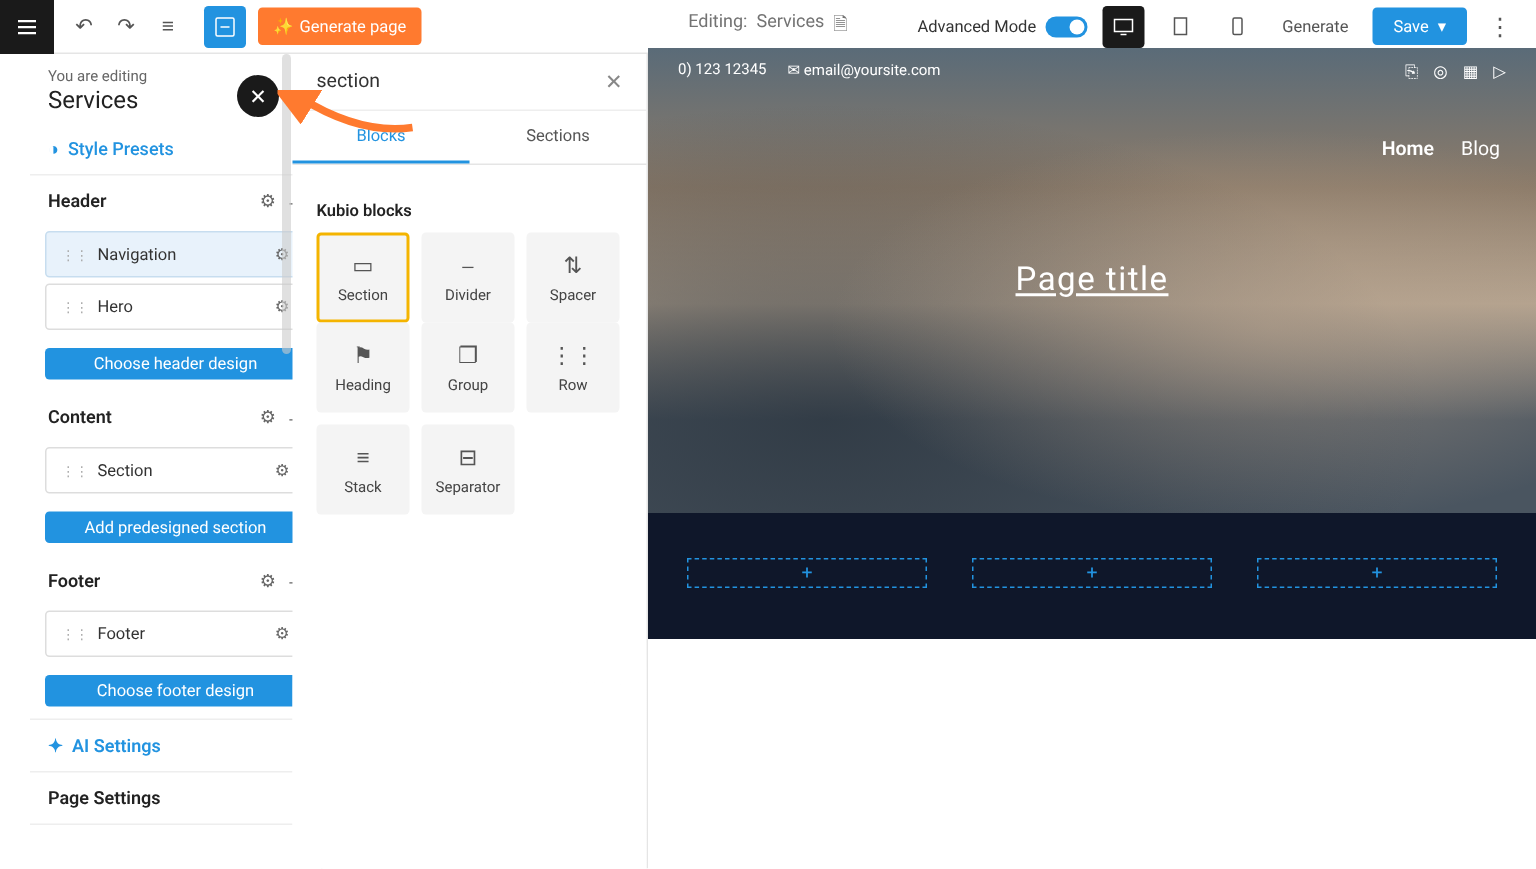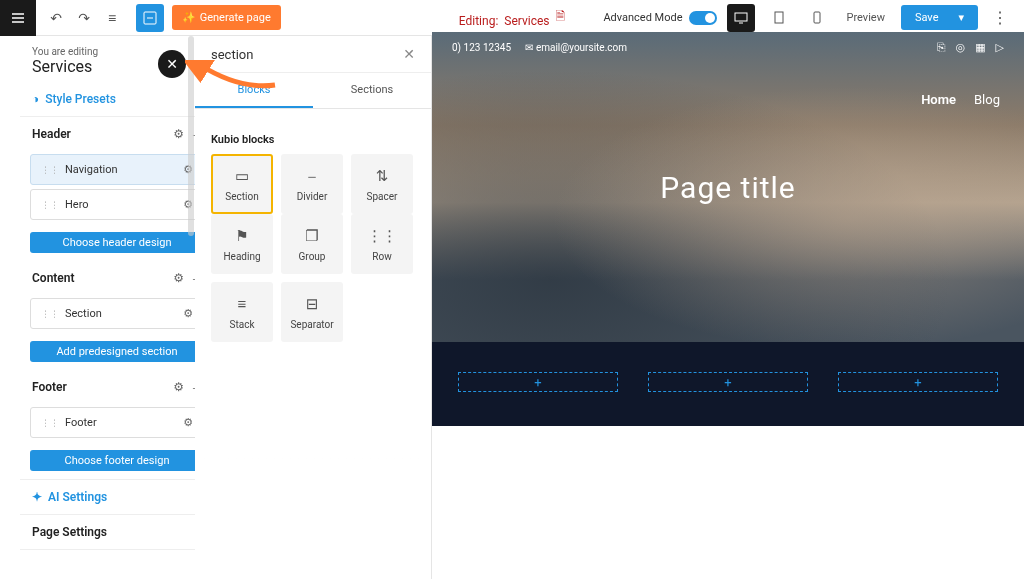--- a/index.html
+++ b/index.html
@@ -5,29 +5,29 @@
 * { box-sizing: border-box; margin: 0; padding: 0; font-family: -apple-system, BlinkMacSystemFont, "Segoe UI", Roboto, Arial, sans-serif; }
 body { width: 1024px; height: 579px; overflow: hidden; background: #fff; position: relative; }
 
 
 .top-bar { height: 36px; display: flex; align-items: center; background: #fff; border-bottom: 1px solid #e5e5e5; position: relative; }
 .hamburger { width: 36px; height: 36px; background: #1a1a1a; display: flex; align-items: center; justify-content: center; color: #fff; cursor: pointer; }
 .history-btns { display: flex; gap: 8px; padding: 0 10px; }
 .history-btn { width: 20px; height: 20px; display: flex; align-items: center; justify-content: center; color: #555; cursor: pointer; font-size: 14px; }
 .tool-icon { width: 28px; height: 28px; background: #2293e0; border-radius: 3px; display: flex; align-items: center; justify-content: center; color: #fff; margin-left: 4px; cursor: pointer; }
 .generate-btn { background: #ff7a2f; color: #fff; border: none; padding: 6px 10px; border-radius: 3px; font-size: 11px; margin-left: 8px; cursor: pointer; display: flex; align-items: center; gap: 4px; }
-.editing-label { position: absolute; left: 50%; transform: translateX(-50%); font-size: 12px; color: #b91c1c; display: flex; align-items: flex-end; gap: 6px; }
+.editing-label { position: absolute; left: 50%; transform: translateX(-50%); font-size: 12px; color: #737373; display: flex; align-items: flex-start; gap: 6px; }
 .top-right { margin-left: auto; display: flex; align-items: center; gap: 10px; padding-right: 12px; }
 .adv-mode { font-size: 11px; color: #333; display: flex; align-items: center; gap: 6px; }
 .toggle { width: 28px; height: 14px; background: #2293e0; border-radius: 8px; position: relative; cursor: pointer; }
 .toggle::after { content: ""; position: absolute; right: 2px; top: 2px; width: 10px; height: 10px; background: #fff; border-radius: 50%; }
 .device-btn { width: 28px; height: 28px; display: flex; align-items: center; justify-content: center; border-radius: 3px; cursor: pointer; color: #555; }
 .device-btn.active { background: #1a1a1a; color: #fff; }
 .preview-btn { font-size: 11px; color: #555; cursor: pointer; padding: 0 6px; }
-.save-btn { background: #2293e0; color: #fff; border: none; padding: 6px 14px; border-radius: 3px; font-size: 11px; cursor: pointer; display: flex; align-items: center; gap: 20px; }
+.save-btn { background: #2293e0; color: #fff; border: none; padding: 6px 14px; border-radius: 3px; font-size: 11px; cursor: pointer; display: flex; align-items: center; gap: 6px; }
 .more-btn { cursor: pointer; color: #555; padding: 0 4px; }
 
 
 .left-sidebar { position: absolute; left: 0; top: 36px; width: 195px; height: 543px; background: #fff; border-right: 1px solid #e5e5e5; overflow-y: auto; margin-left: 20px; }
 .edit-head { padding: 10px 12px 6px; }
 .edit-head .sub { font-size: 10px; color: #666; }
 .edit-head .title { font-size: 16px; font-weight: 400; color: #222; }
 .close-circle { position: absolute; left: 158px; top: 50px; width: 28px; height: 28px; background: #1a1a1a; border-radius: 50%; display: flex; align-items: center; justify-content: center; color: #fff; cursor: pointer; font-size: 14px; z-index: 10; }
 
 .accordion { padding: 10px 12px; border-bottom: 1px solid #eee; display: flex; align-items: center; justify-content: space-between; cursor: pointer; }
@@ -67,21 +67,21 @@
 
 .canvas { position: absolute; left: 432px; top: 32px; width: 592px; height: 394px; background: #0f172a; }
 .hero { height: 310px; background: linear-gradient(180deg,#5a6b78,#8c7b69 30%,#b5a490 55%,#4a5560 80%); position: relative; color: #fff; }
 .hero::before { content: ""; position: absolute; inset: 0; background: radial-gradient(ellipse at 70% 60%, rgba(180,160,140,0.6), transparent 50%), radial-gradient(ellipse at 20% 80%, rgba(40,50,60,0.7), transparent 60%); }
 .hero-top { position: absolute; top: 0; left: 0; right: 0; height: 30px; display: flex; align-items: center; justify-content: space-between; padding: 0 20px; font-size: 10px; color: #fff; }
 .hero-top-left { display: flex; gap: 14px; }
 .hero-top-right { display: flex; gap: 10px; font-size: 11px; }
 .hero-nav { position: absolute; top: 60px; right: 24px; display: flex; gap: 18px; font-size: 13px; }
 .hero-nav span { cursor: pointer; }
 .hero-nav span.active { font-weight: 600; }
-.page-title { position: absolute; top: 50%; left: 50%; transform: translate(-50%,-50%); font-size: 30px; font-weight: 400; letter-spacing: 1px; }
+.page-title { position: absolute; top: 50%; left: 50%; transform: translate(-50%,-50%); font-size: 22px; font-weight: 400; letter-spacing: 1px; text-decoration: underline; }
 .drop-zone { display: flex; gap: 30px; padding: 30px 20px; justify-content: center; }
 .drop-box { width: 160px; height: 20px; border: 1px dashed #2293e0; display: flex; align-items: center; justify-content: center; color: #2293e0; font-size: 13px; cursor: pointer; }
 
 
 .arrow { position: absolute; left: 185px; top: 60px; z-index: 20; pointer-events: none; }
 
 
 .scroll-hint { position: absolute; left: 188px; top: 36px; width: 6px; height: 200px; background: #ccc; border-radius: 3px; opacity: 0.6; }
 </style>
 </head>
@@ -127,21 +127,21 @@
     <div class="device-btn">
       <svg width="10" height="13" viewBox="0 0 10 13">
           <rect x="1" y="1" width="8" height="11" stroke="currentColor" fill="none"></rect>
         </svg>
     </div>
     <div class="device-btn">
       <svg width="8" height="13" viewBox="0 0 8 13">
           <rect x="1" y="1" width="6" height="11" rx="1" stroke="currentColor" fill="none"></rect>
         </svg>
     </div>
-    <div class="preview-btn">Preview</div>
+    <div class="preview-btn">Generate</div>
     <button class="save-btn">
       <span>Save</span>
       <span>▾</span>
     </button>
     <div class="more-btn">⋮</div>
   </div>
 </div>
 
 <div class="left-sidebar">
   <div class="edit-head">

